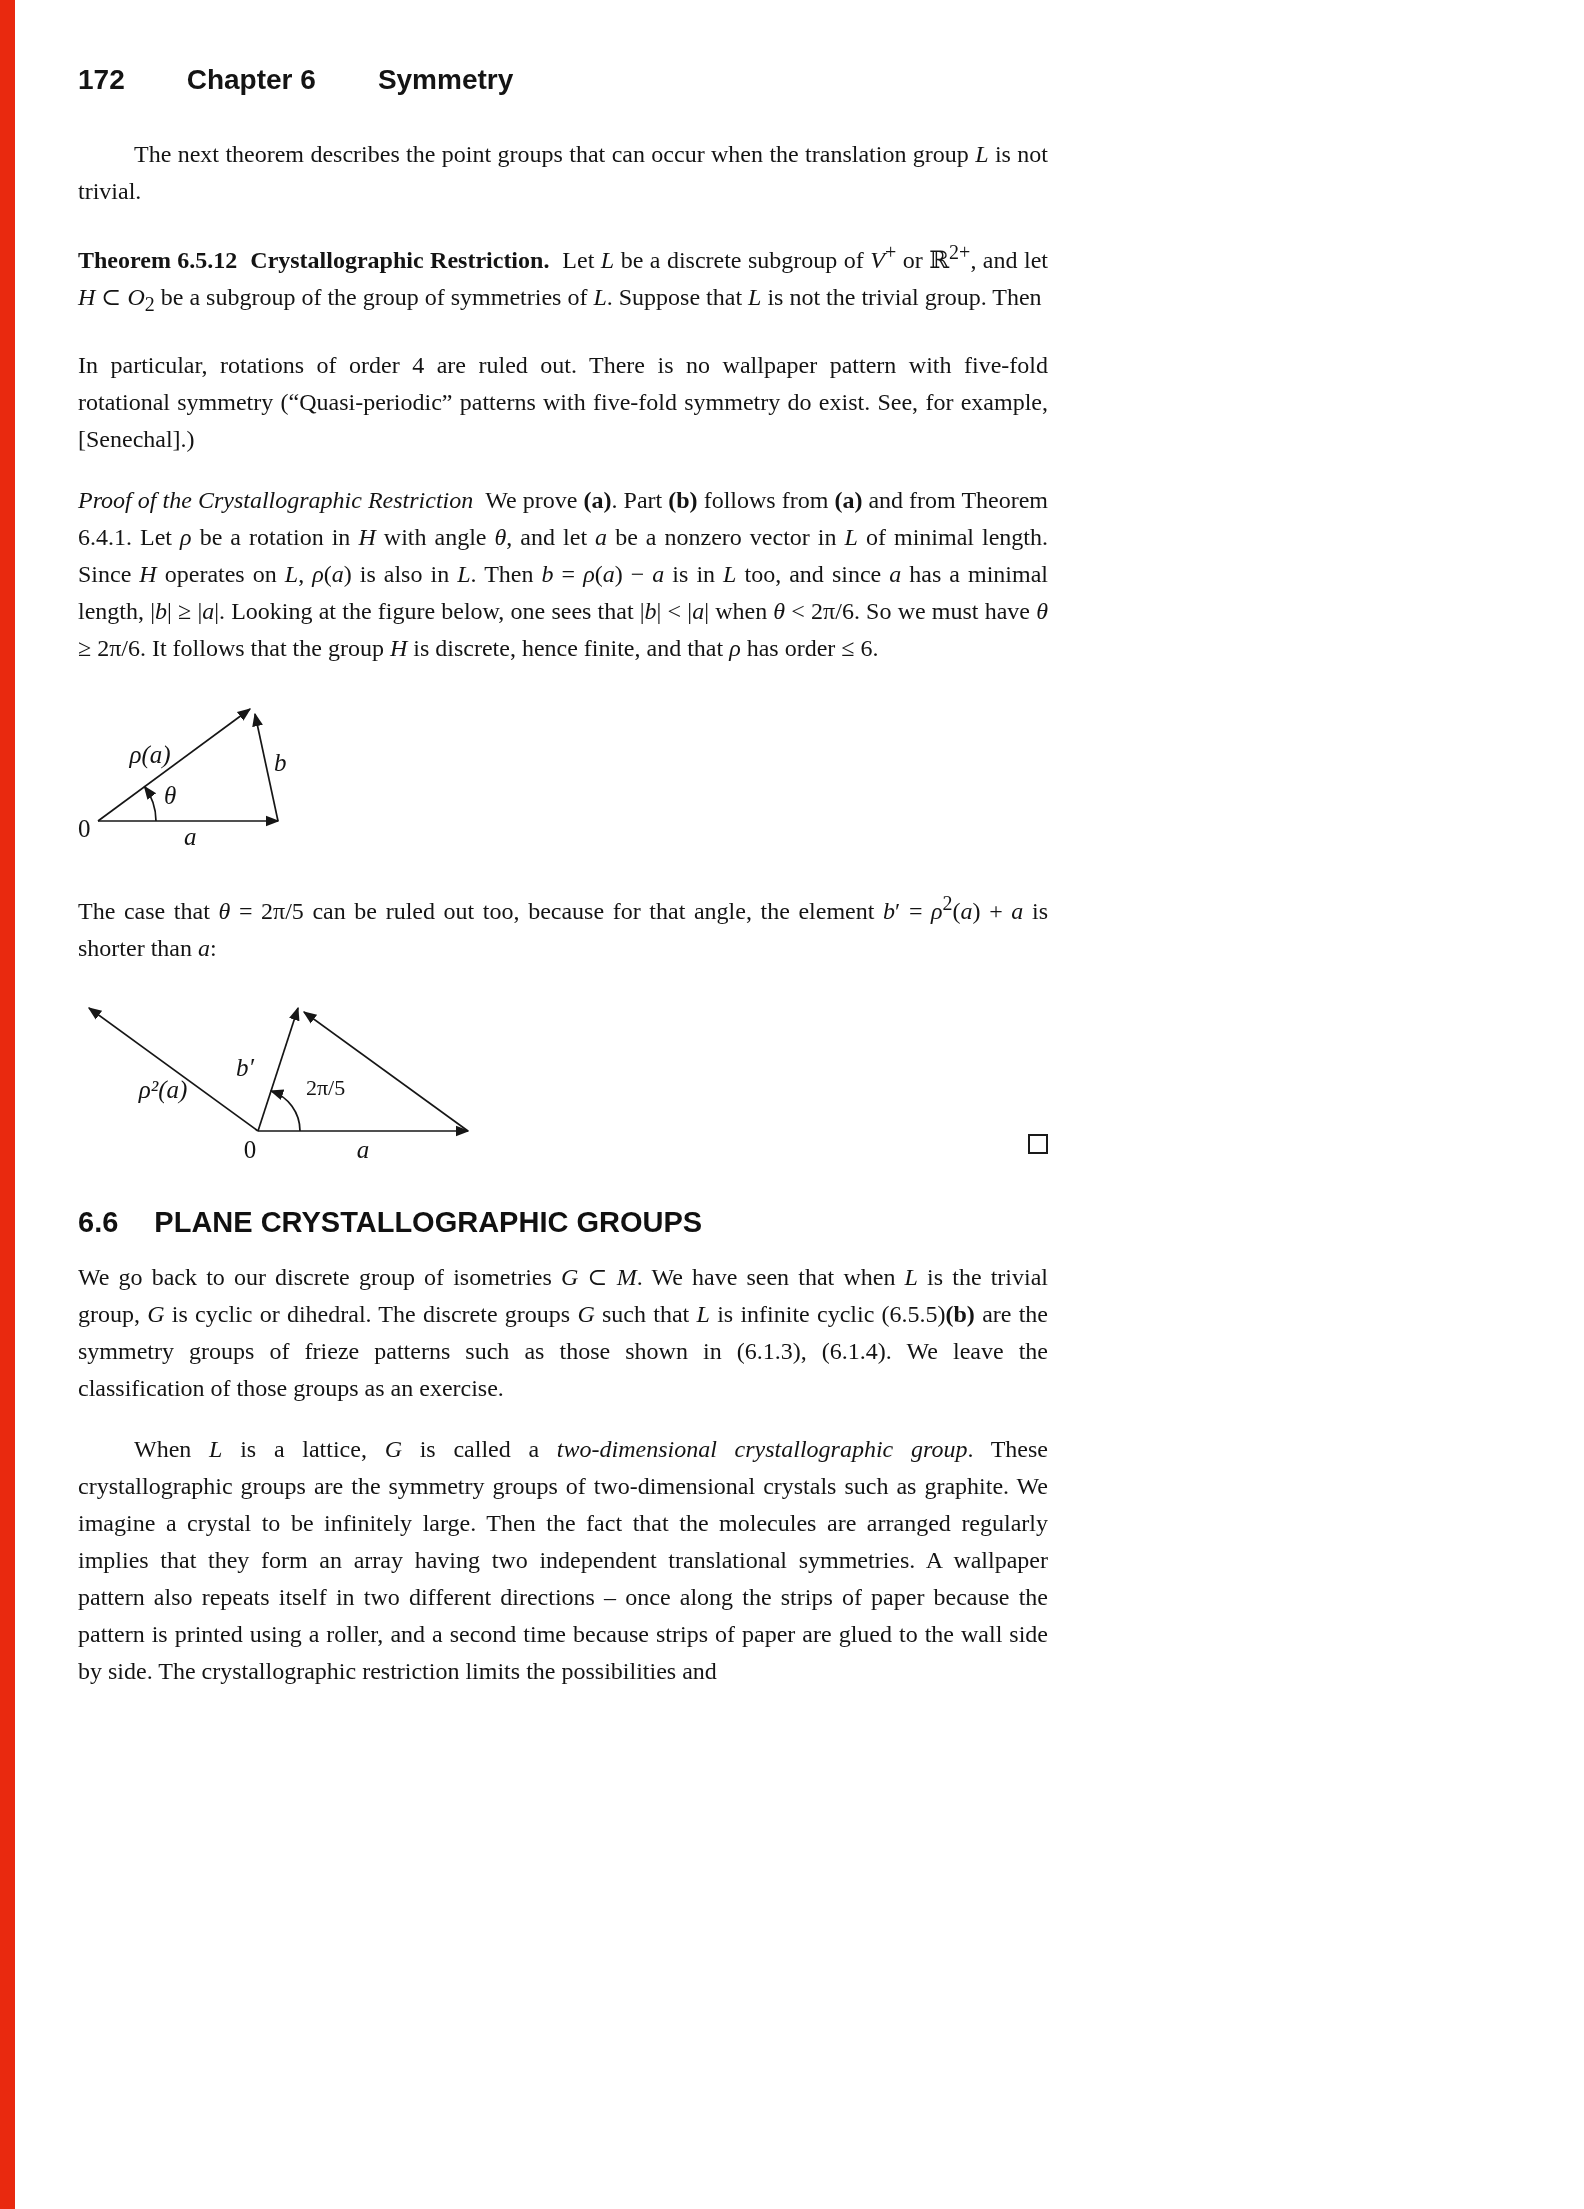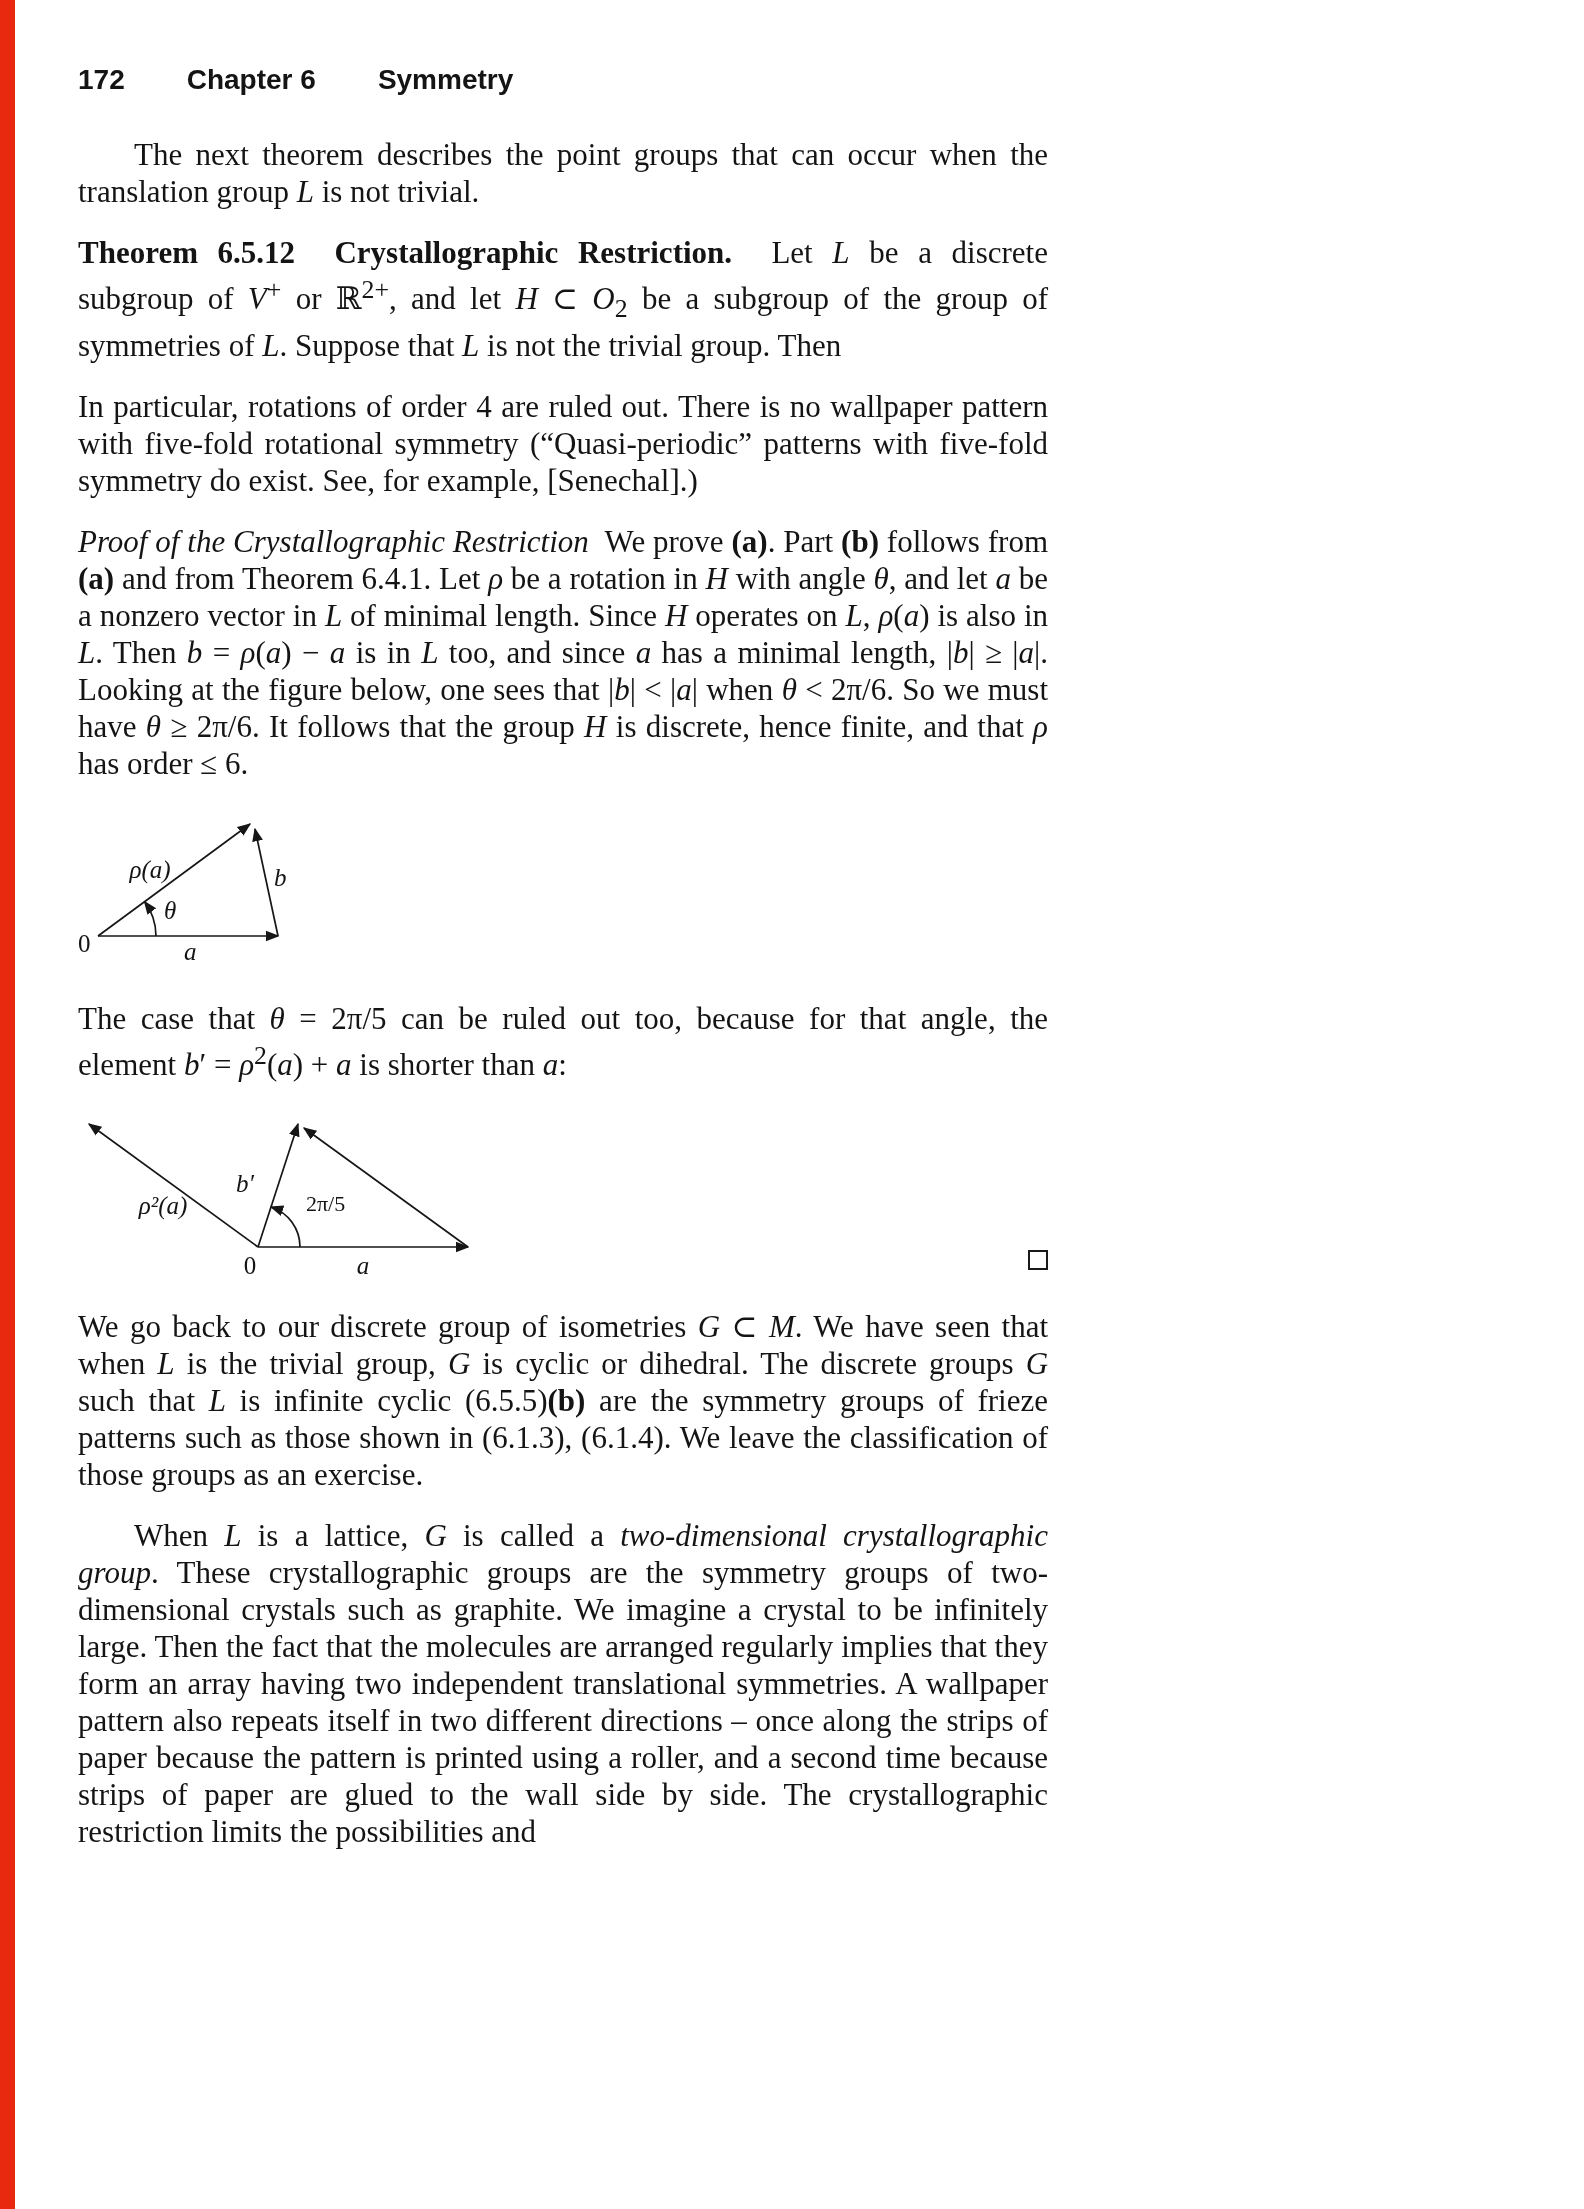--- a/index.html
+++ b/index.html
@@ -26,21 +26,21 @@
   .running-head {
     font-family: "Liberation Sans", "DejaVu Sans", sans-serif;
     font-weight: bold;
     font-size: 28px;
     margin-bottom: 40px;
     white-space: nowrap;
   }
   .running-head .rh-chap { margin-left: 62px; }
   .running-head .rh-title { margin-left: 62px; }
   .para {
-    font-size: 31px;
+    font-size: 24px;
     line-height: 37px;
     text-align: justify;
     margin: 0 0 24px 0;
   }
   .indent { text-indent: 56px; }
   .theorem-list { margin: 2px 0 28px 0; }
   .theorem-list .list-item {
     margin: 0 0 10px 0;
     padding-left: 46px;
     text-indent: -46px;
@@ -136,19 +136,22 @@
         <path d="M 222 140 A 42 42 0 0 0 193 100" class="fl" marker-end="url(#ah2)"></path>
         <text x="85" y="107" text-anchor="middle" class="flbl">ρ²(a)</text>
         <text x="176" y="85" text-anchor="end" class="flbl">b′</text>
         <text x="228" y="104" class="flbl upright small">2π/5</text>
         <text x="172" y="167" text-anchor="middle" class="flbl upright">0</text>
         <text x="285" y="167" text-anchor="middle" class="flbl">a</text>
       </svg>
       <span class="qed"></span>
     </div>
 
+    <h2 class="section-head">
+      <span class="sec-num">6.6</span><span class="sec-title">PLANE CRYSTALLOGRAPHIC GROUPS</span>
+    </h2>
 
     <p class="para">We go back to our discrete group of isometries <i>G</i> ⊂ <i>M</i>. We have seen that when <i>L</i> is the trivial group, <i>G</i> is cyclic or dihedral. The discrete groups <i>G</i> such that <i>L</i> is infinite cyclic (6.5.5)<b>(b)</b> are the symmetry groups of frieze patterns such as those shown in (6.1.3), (6.1.4). We leave the classification of those groups as an exercise.</p>
 
     <p class="para indent">When <i>L</i> is a lattice, <i>G</i> is called a <i>two-dimensional crystallographic group</i>. These crystallographic groups are the symmetry groups of two-dimensional crystals such as graphite. We imagine a crystal to be infinitely large. Then the fact that the molecules are arranged regularly implies that they form an array having two independent translational symmetries. A wallpaper pattern also repeats itself in two different directions – once along the strips of paper because the pattern is printed using a roller, and a second time because strips of paper are glued to the wall side by side. The crystallographic restriction limits the possibilities and</p>
 
   </div>
 </div>
 
 </body></html>

